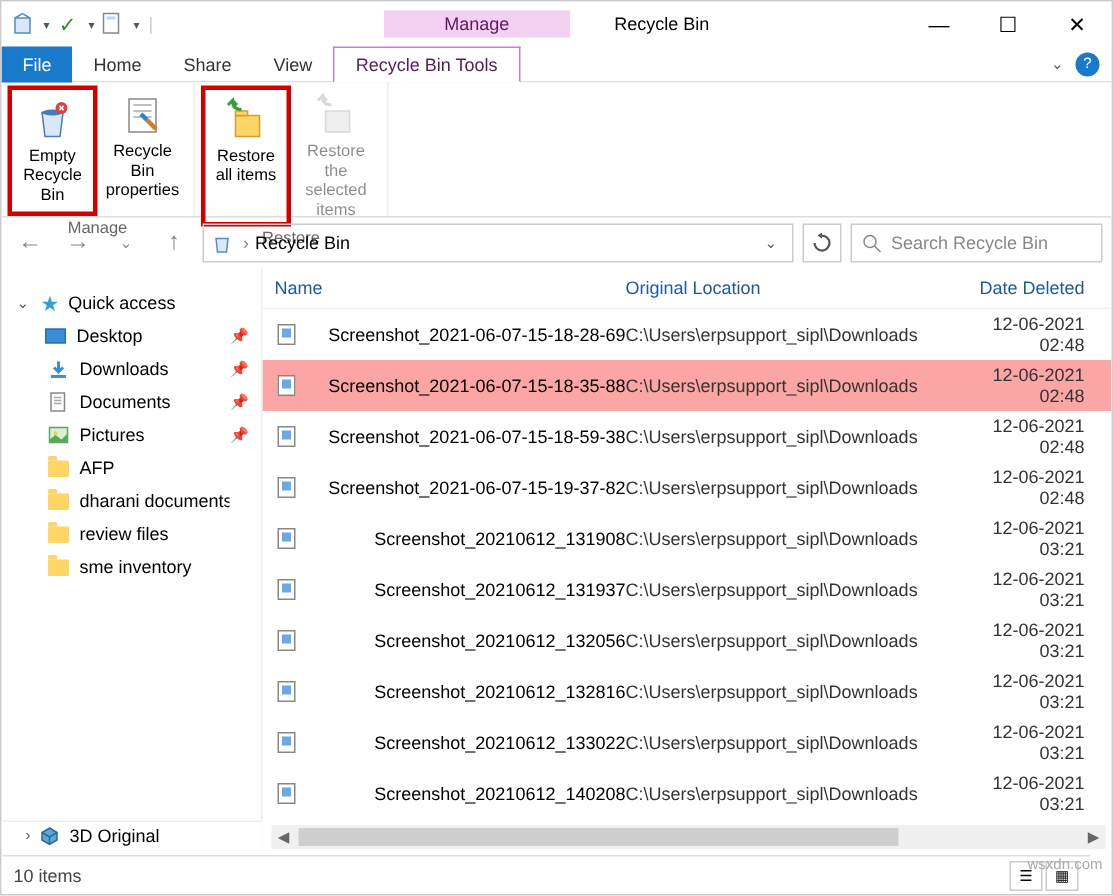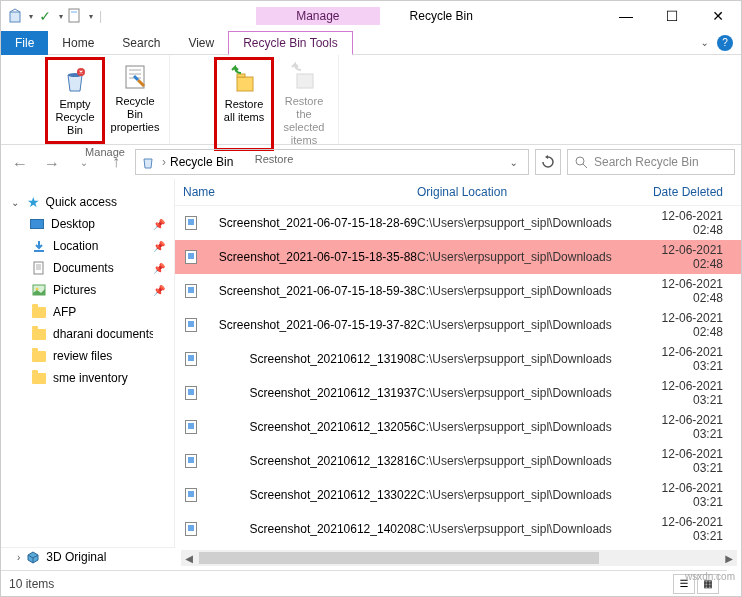--- a/index.html
+++ b/index.html
@@ -19,21 +19,21 @@
 .ribbon-tabs { height: 24px; display: flex; align-items: center; background: #fff; border-bottom: 1px solid #ddd; }
 .file-tab { background: #1979ca; color: #fff; padding: 4px 14px; height: 24px; display: flex; align-items: center; }
 .ribbon-tab { padding: 4px 14px; color: #333; cursor: pointer; }
 .ribbon-tab.active { border: 1px solid #d17ad1; border-bottom: 1px solid #fff; color: #5a1a5a; }
 .ribbon-help { margin-left: auto; margin-right: 8px; display: flex; align-items: center; gap: 8px; }
 .help-chev { font-size: 10px; color: #555; }
 .help-q { width: 16px; height: 16px; border-radius: 50%; background: #1979ca; color: #fff; display: flex; align-items: center; justify-content: center; font-size: 10px; }
 
 
 .ribbon { height: 90px; display: flex; background: #fff; border-bottom: 1px solid #ddd; }
-.ribbon-group { display: flex; flex-direction: column; align-items: center; padding: 2px 4px; border-right: 1px solid #eee; margin-left: 40px; }
+.ribbon-group { display: flex; flex-direction: column; align-items: center; padding: 2px 4px; border-right: 1px solid #eee; }
 .ribbon-buttons { display: flex; flex: 1; }
 .ribbon-btn { display: flex; flex-direction: column; align-items: center; justify-content: flex-start; width: 60px; padding: 4px 2px; text-align: center; cursor: pointer; }
 .ribbon-btn .icon { width: 32px; height: 32px; margin-bottom: 2px; display: flex; align-items: center; justify-content: center; }
 .ribbon-btn .label { font-size: 11px; line-height: 13px; }
 .ribbon-btn.disabled { opacity: 0.45; }
 .ribbon-group-label { font-size: 11px; color: #666; padding: 2px 0; }
 .highlight-red { border: 3px solid #d40000; }
 
 
 .addrbar { height: 34px; display: flex; align-items: center; padding: 4px 6px; gap: 6px; }
@@ -118,21 +118,21 @@
   <div class="window-controls">
     <div class="window-btn">—</div>
     <div class="window-btn">☐</div>
     <div class="window-btn">✕</div>
   </div>
 </div>
 
 <div class="ribbon-tabs">
   <div class="file-tab">File</div>
   <div class="ribbon-tab">Home</div>
-  <div class="ribbon-tab">Search</div>
+  <div class="ribbon-tab">Share</div>
   <div class="ribbon-tab">View</div>
   <div class="ribbon-tab active">Recycle Bin Tools</div>
   <div class="ribbon-help">
     <span class="help-chev">⌄</span>
     <div class="help-q">?</div>
   </div>
 </div>
 
 <div class="ribbon">
   <div class="ribbon-group">
@@ -234,21 +234,21 @@
       <span>Desktop</span>
       <span class="pin">📌</span>
     </div>
     <div class="nav-item" style="padding-left:30px;">
       <span class="nicon">
           <svg width="14" height="14">
             <path d="M7 2 L7 9 M4 6 L7 9 L10 6" stroke="#3a8fd8" fill="none" stroke-width="2"></path>
             <path d="M2 12 L12 12" stroke="#3a8fd8" stroke-width="2"></path>
           </svg>
         </span>
-      <span>Location</span>
+      <span>Downloads</span>
       <span class="pin">📌</span>
     </div>
     <div class="nav-item" style="padding-left:30px;">
       <span class="nicon">
           <svg width="14" height="14">
             <rect x="2" y="1" width="9" height="12" fill="#fff" stroke="#888"></rect>
             <path d="M4 4 L9 4 M4 6 L9 6 M4 8 L9 8" stroke="#aaa"></path>
           </svg>
         </span>
       <span>Documents</span>

